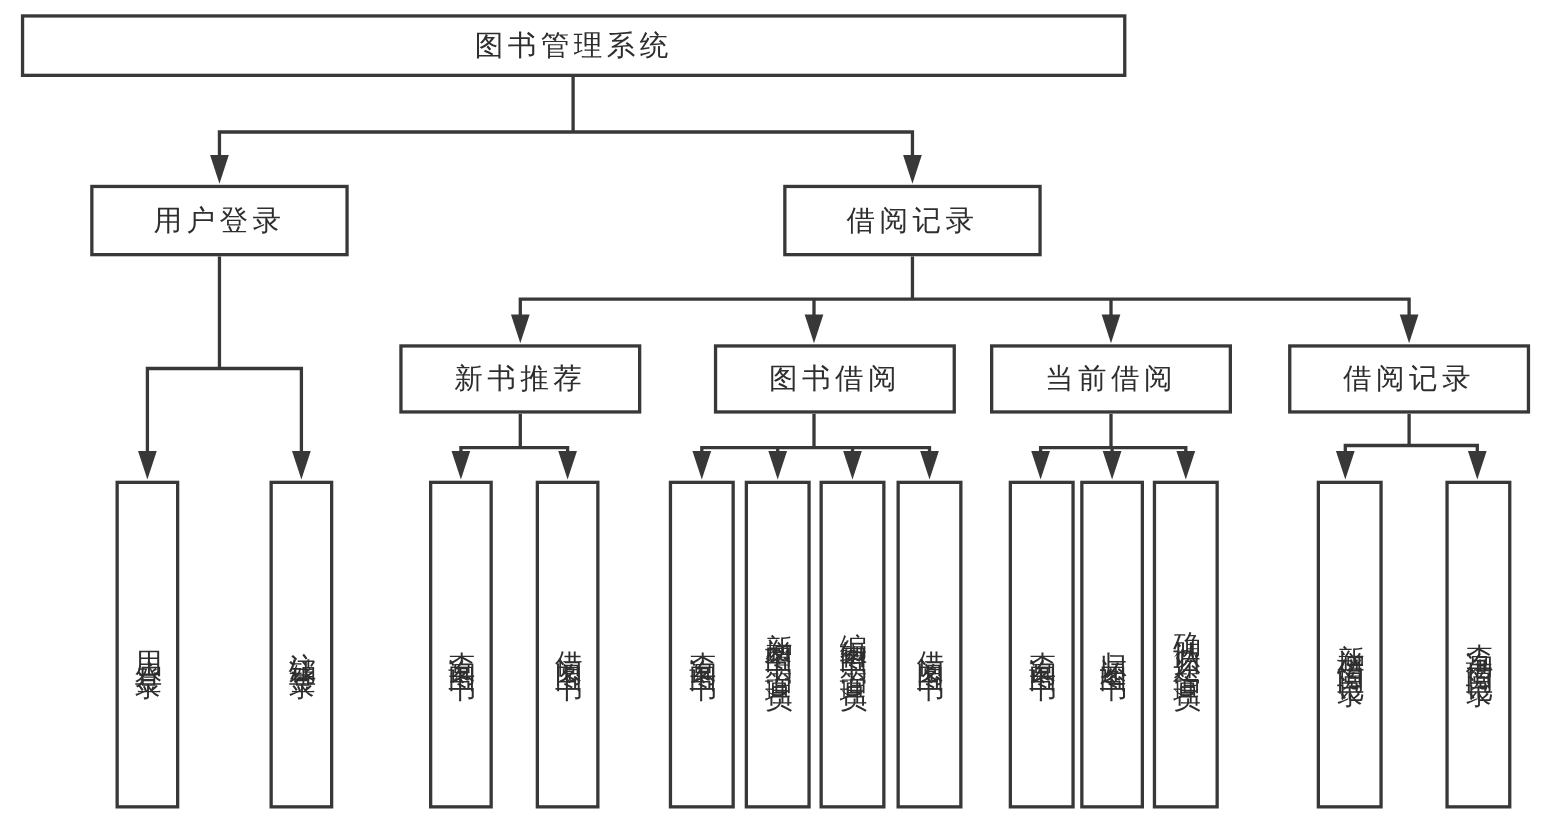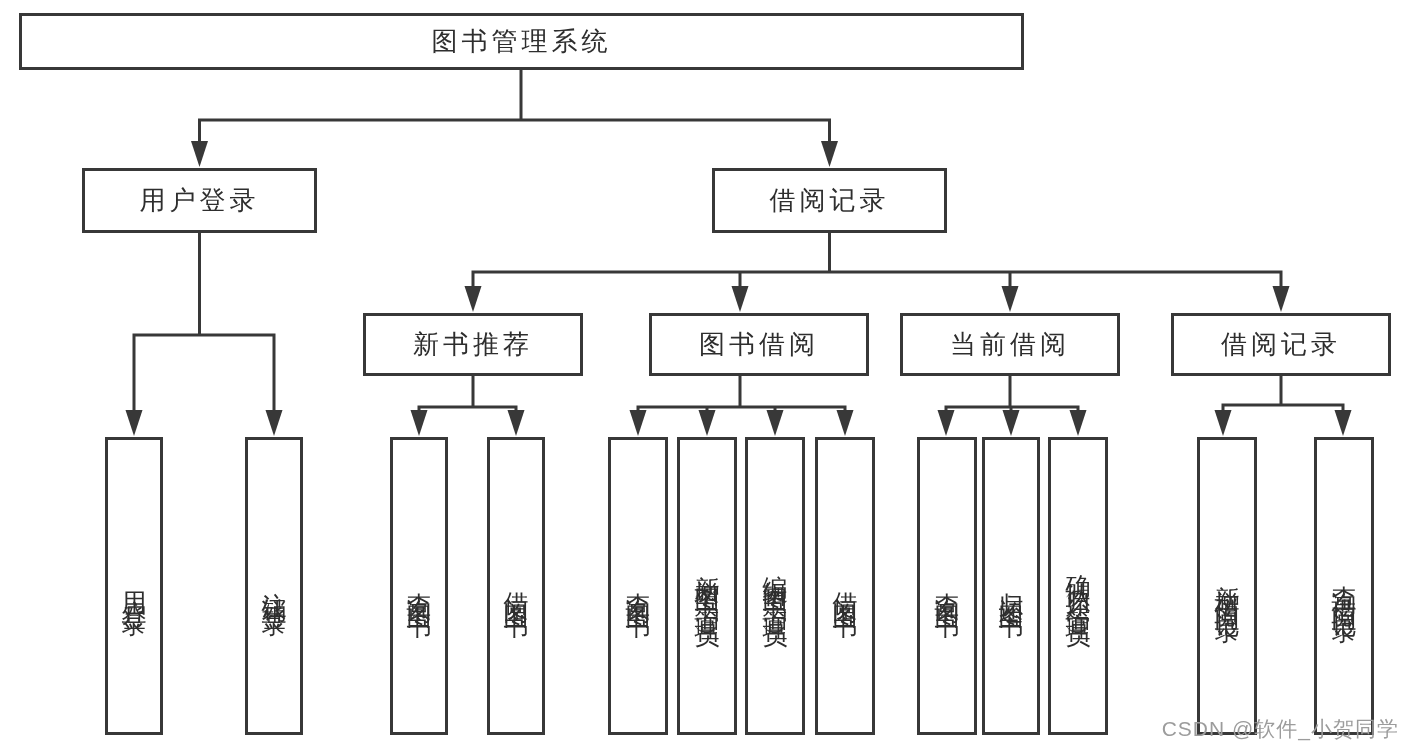--- a/index.html
+++ b/index.html
@@ -175,15 +175,14 @@
     <span>确认归还（管理员）</span>
   </div>
 
   <div class="leaf w60 lf-12">
     <span>新增借阅记录</span>
   </div>
   <div class="leaf w60 lf-13">
     <span>查询借阅记录</span>
   </div>
 
-  <div class="watermark">CSDN @软件_小贺同学</div>
 
 </div>
 
 </body></html>

